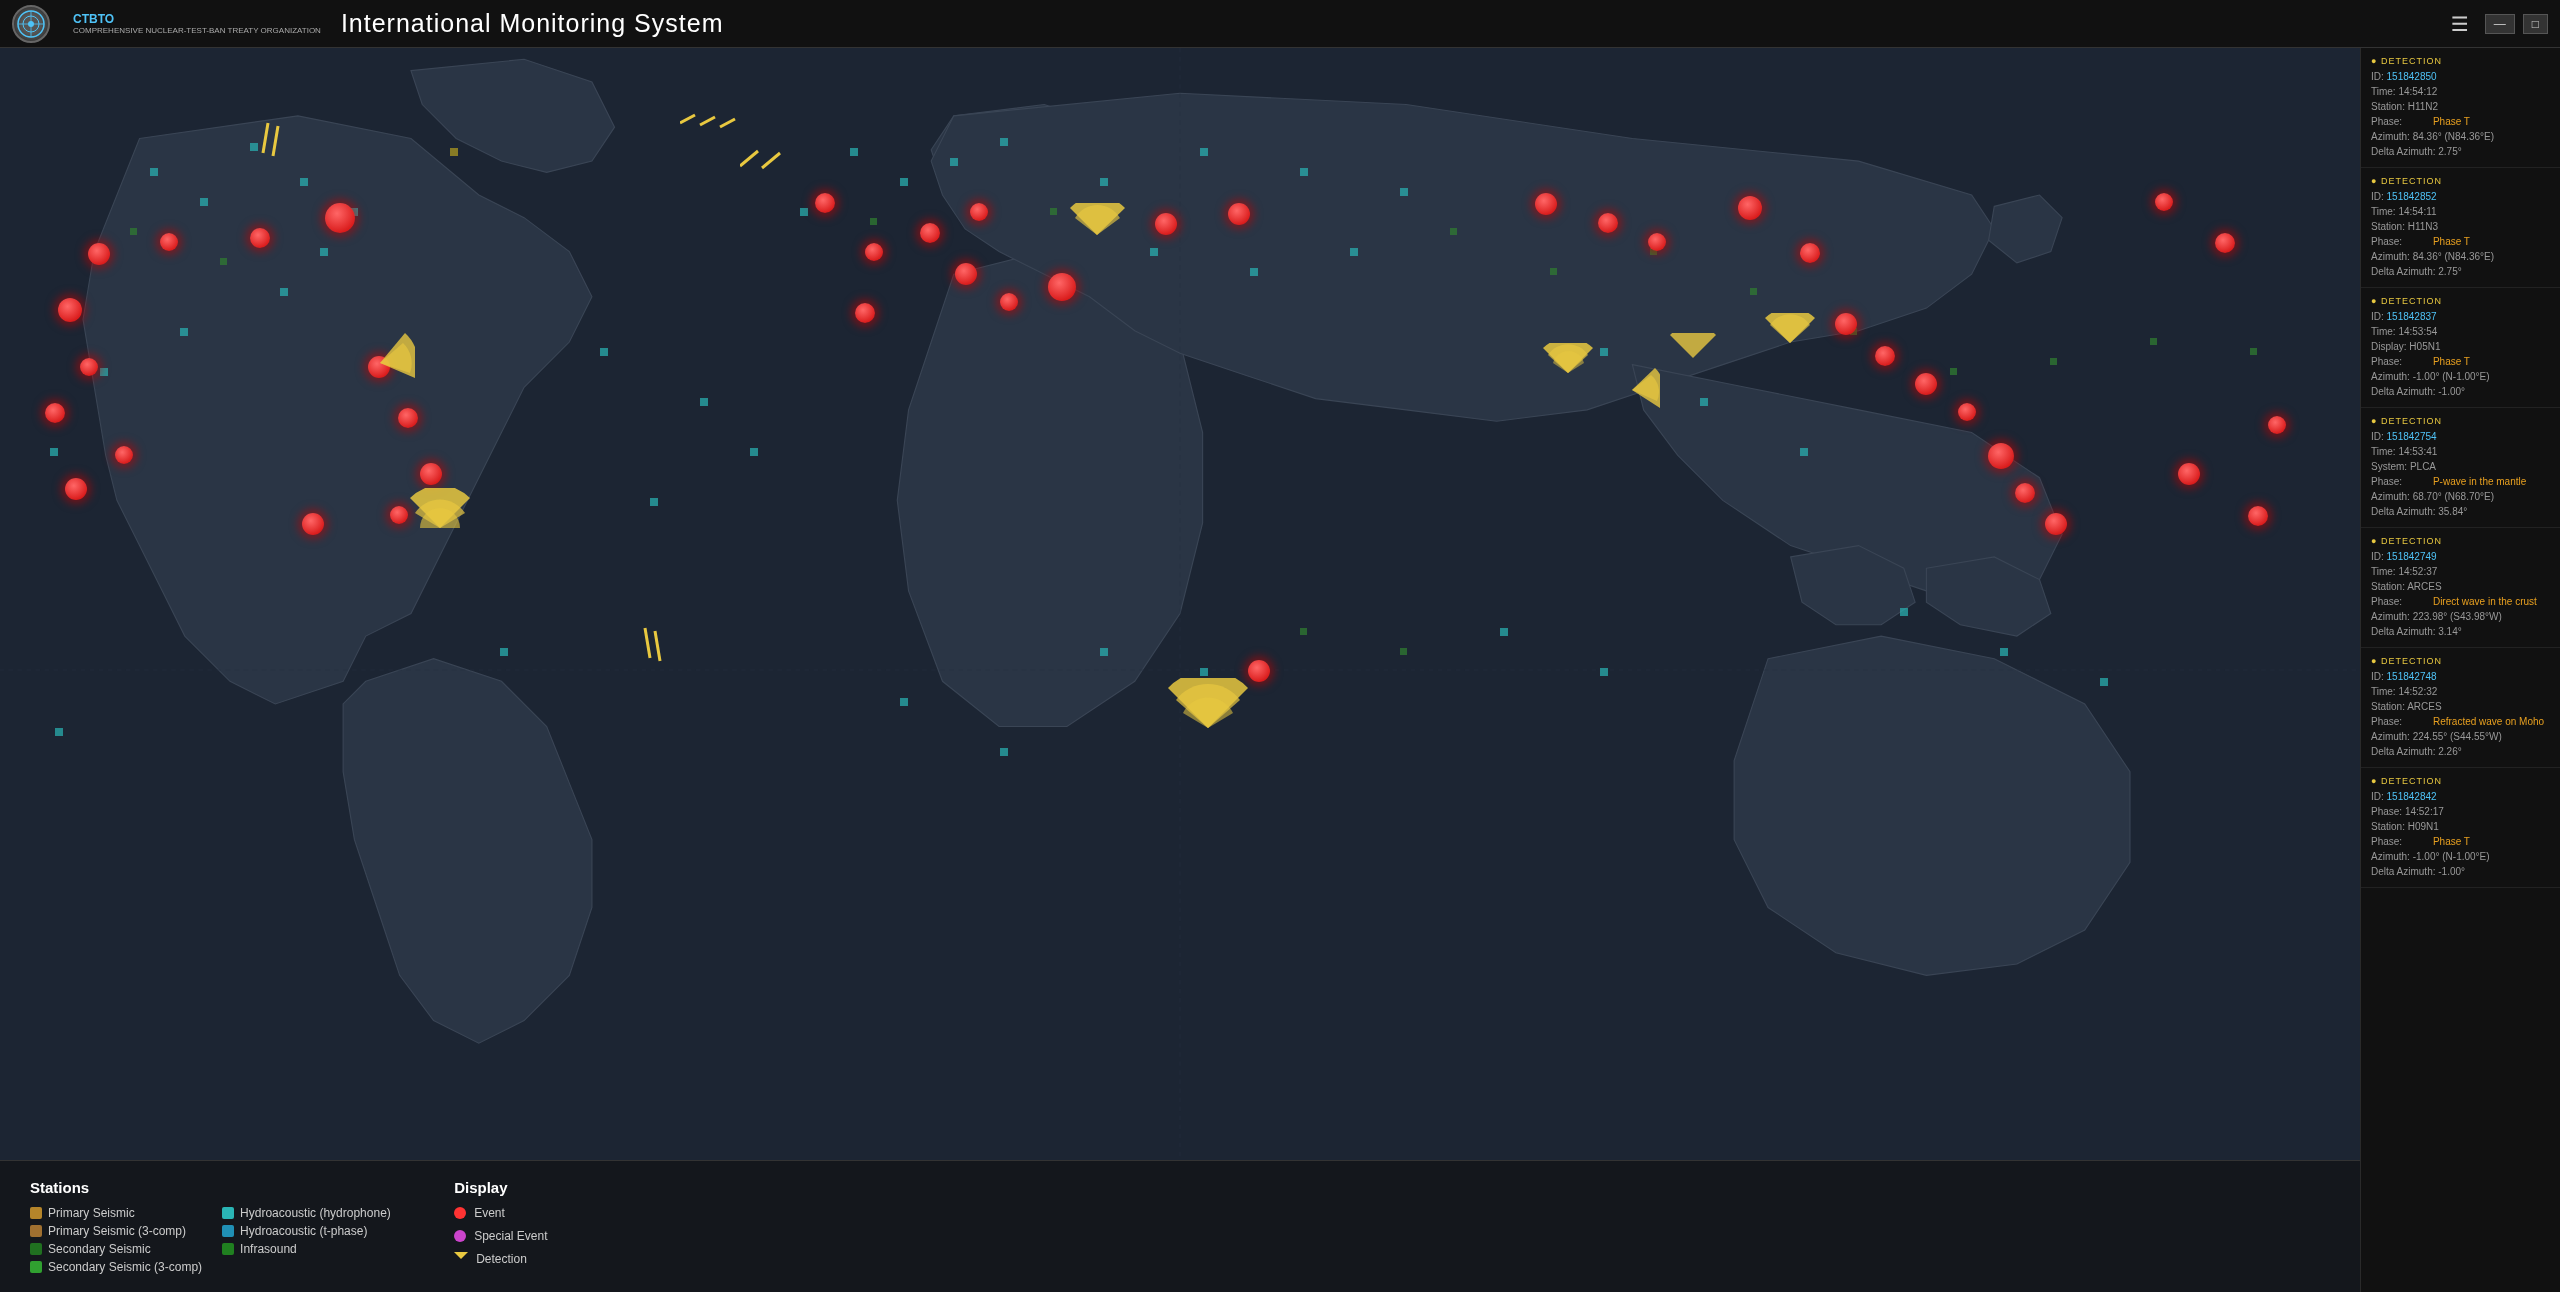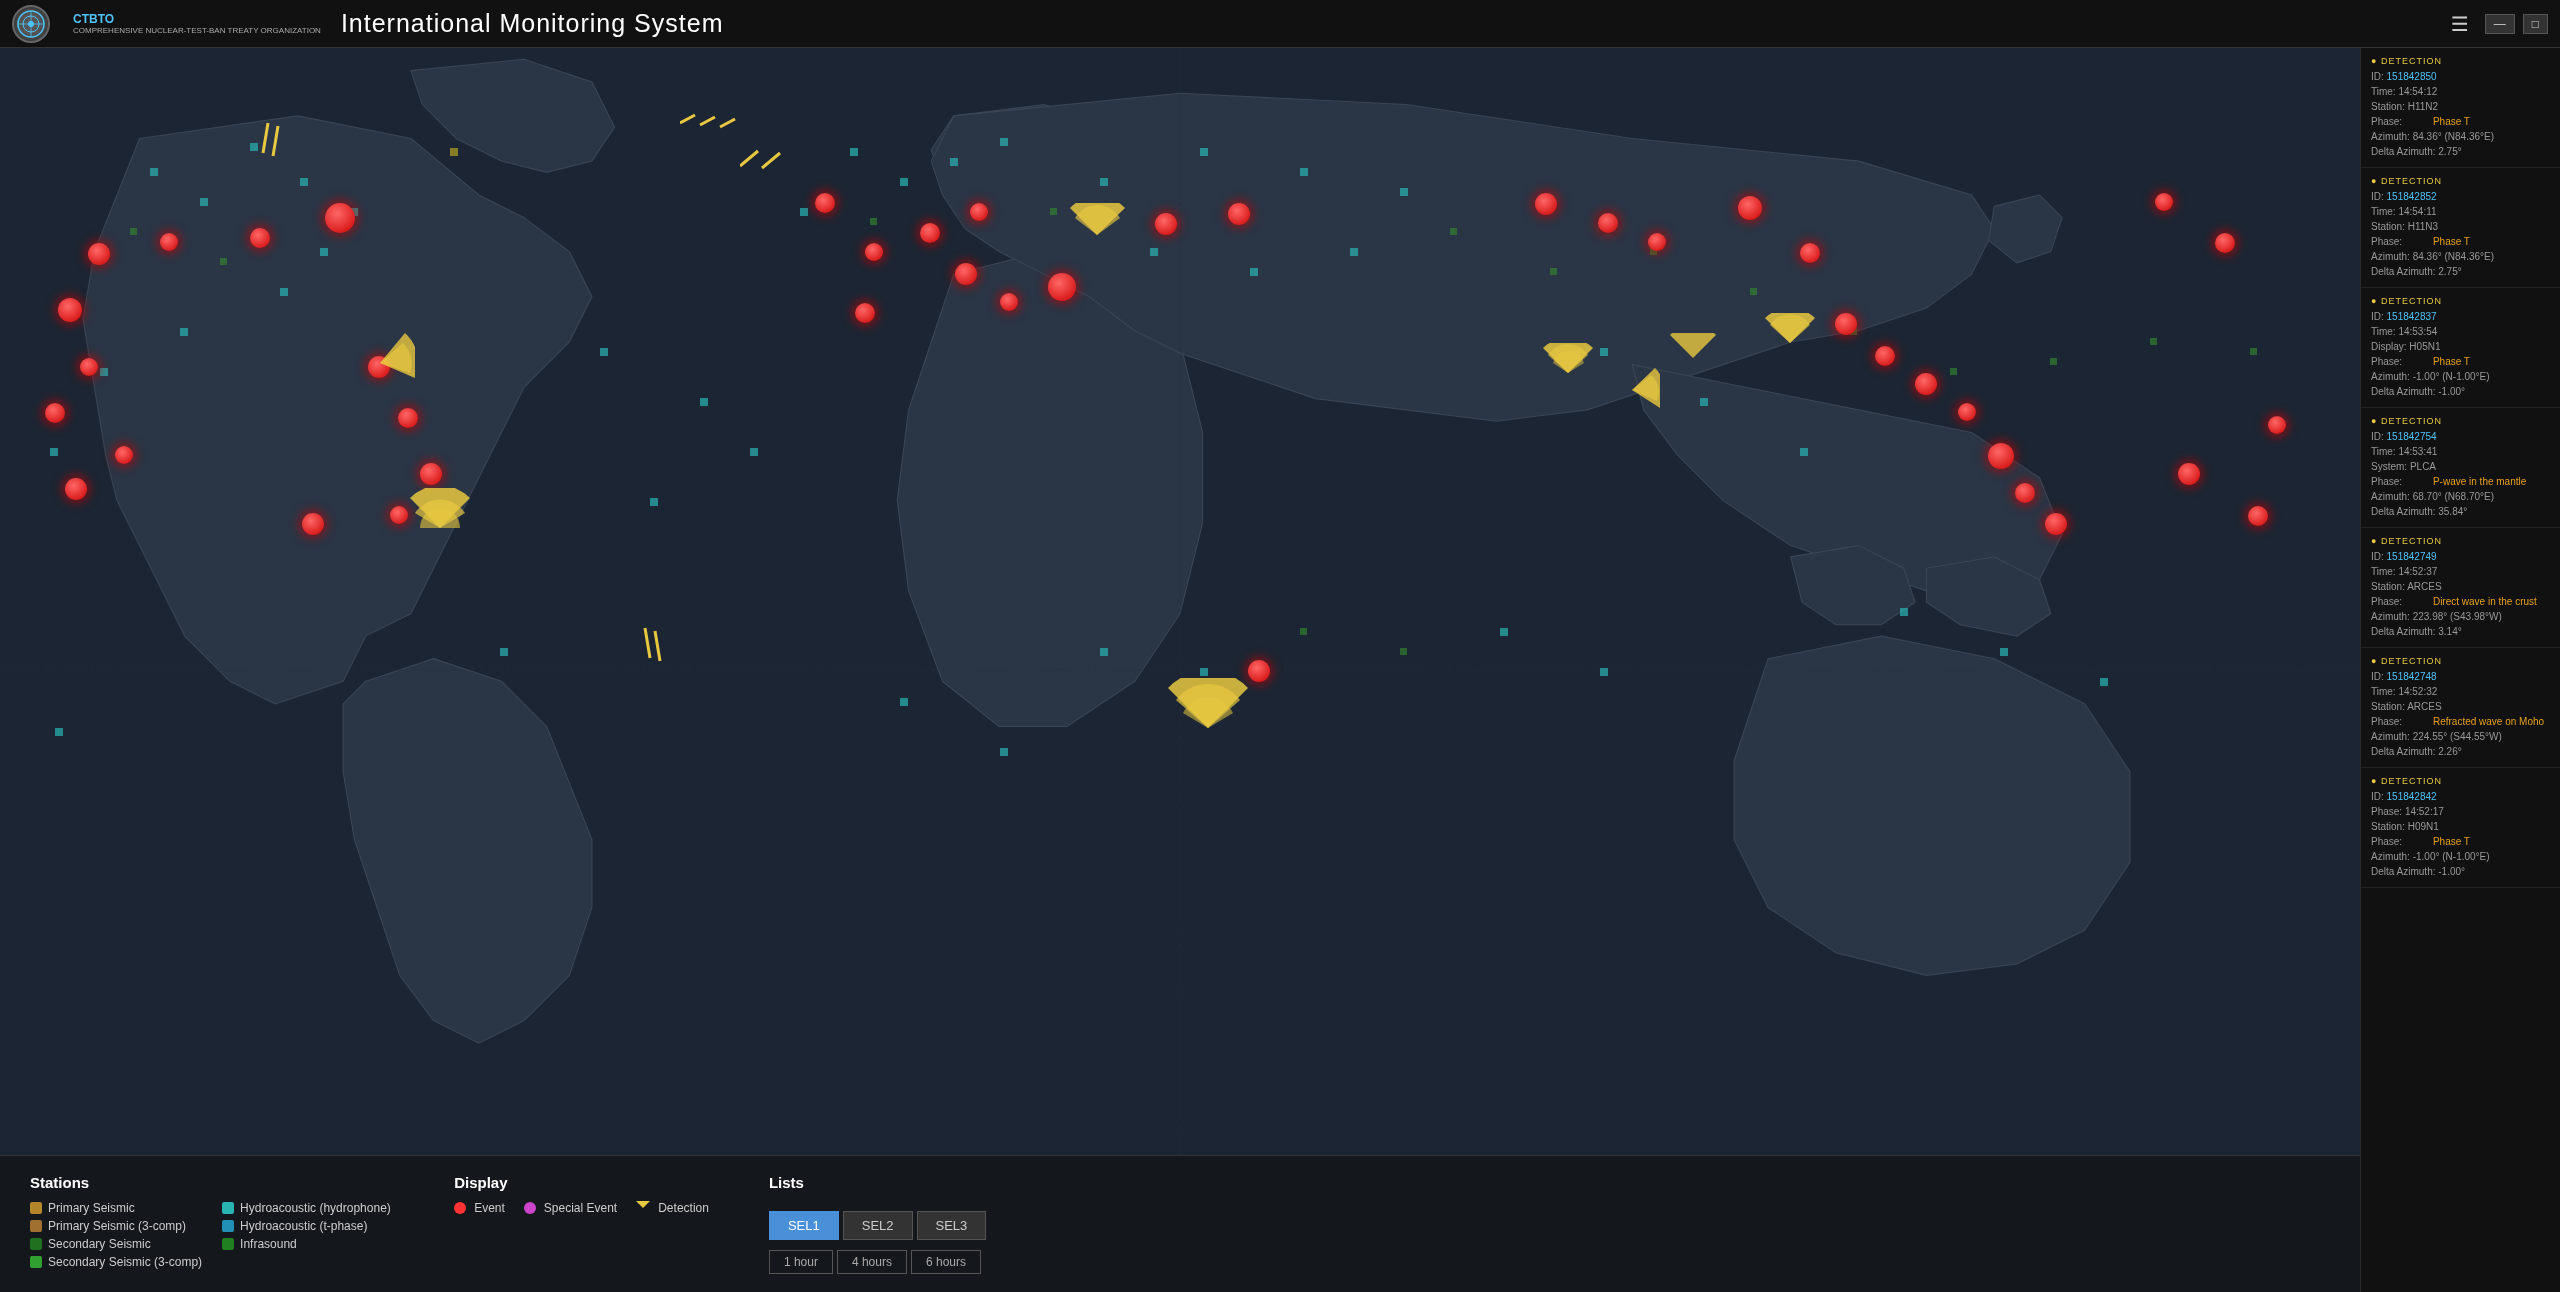--- a/index.html
+++ b/index.html
@@ -134,22 +134,22 @@
     }
     .legend-dot-circle {
       width: 12px; height: 12px;
       border-radius: 50%;
       flex-shrink: 0;
     }
 
     
     .display-items {
       display: flex;
-      flex-direction: row;
-      gap: 19px;
+      flex-direction: column;
+      gap: 9px;
     }
     .display-item {
       display: flex;
       align-items: center;
       gap: 8px;
       color: #ccc;
       font-size: 12px;
     }
 
     
@@ -533,33 +533,20 @@
           </div>
           <div class="display-item">
             <svg width="14" height="14" viewBox="0 0 14 14">
               <path d="M 7,7 L 0,0 A 9,9 0 0,1 14,0 Z" fill="#e8c840"></path>
             </svg>
             <span>Detection</span>
           </div>
         </div>
       </div>
 
-      <div class="lists-section">
-        <div class="legend-section-title">Lists</div>
-        <div class="sel-buttons">
-          <button class="sel-btn active">SEL1</button>
-          <button class="sel-btn">SEL2</button>
-          <button class="sel-btn">SEL3</button>
-        </div>
-        <div class="time-buttons">
-          <button class="time-btn">1 hour</button>
-          <button class="time-btn">4 hours</button>
-          <button class="time-btn">6 hours</button>
-        </div>
-      </div>
     </div>
   </div>
 
   <div id="right-panel">
 
     <div id="detection-list">
         <div class="detection-item">
     <div class="detection-label">● DETECTION</div>
     <div class="detection-field">ID: <span class="highlight">151842850</span></div>
     <div class="detection-field">Time: 14:54:12</div>

